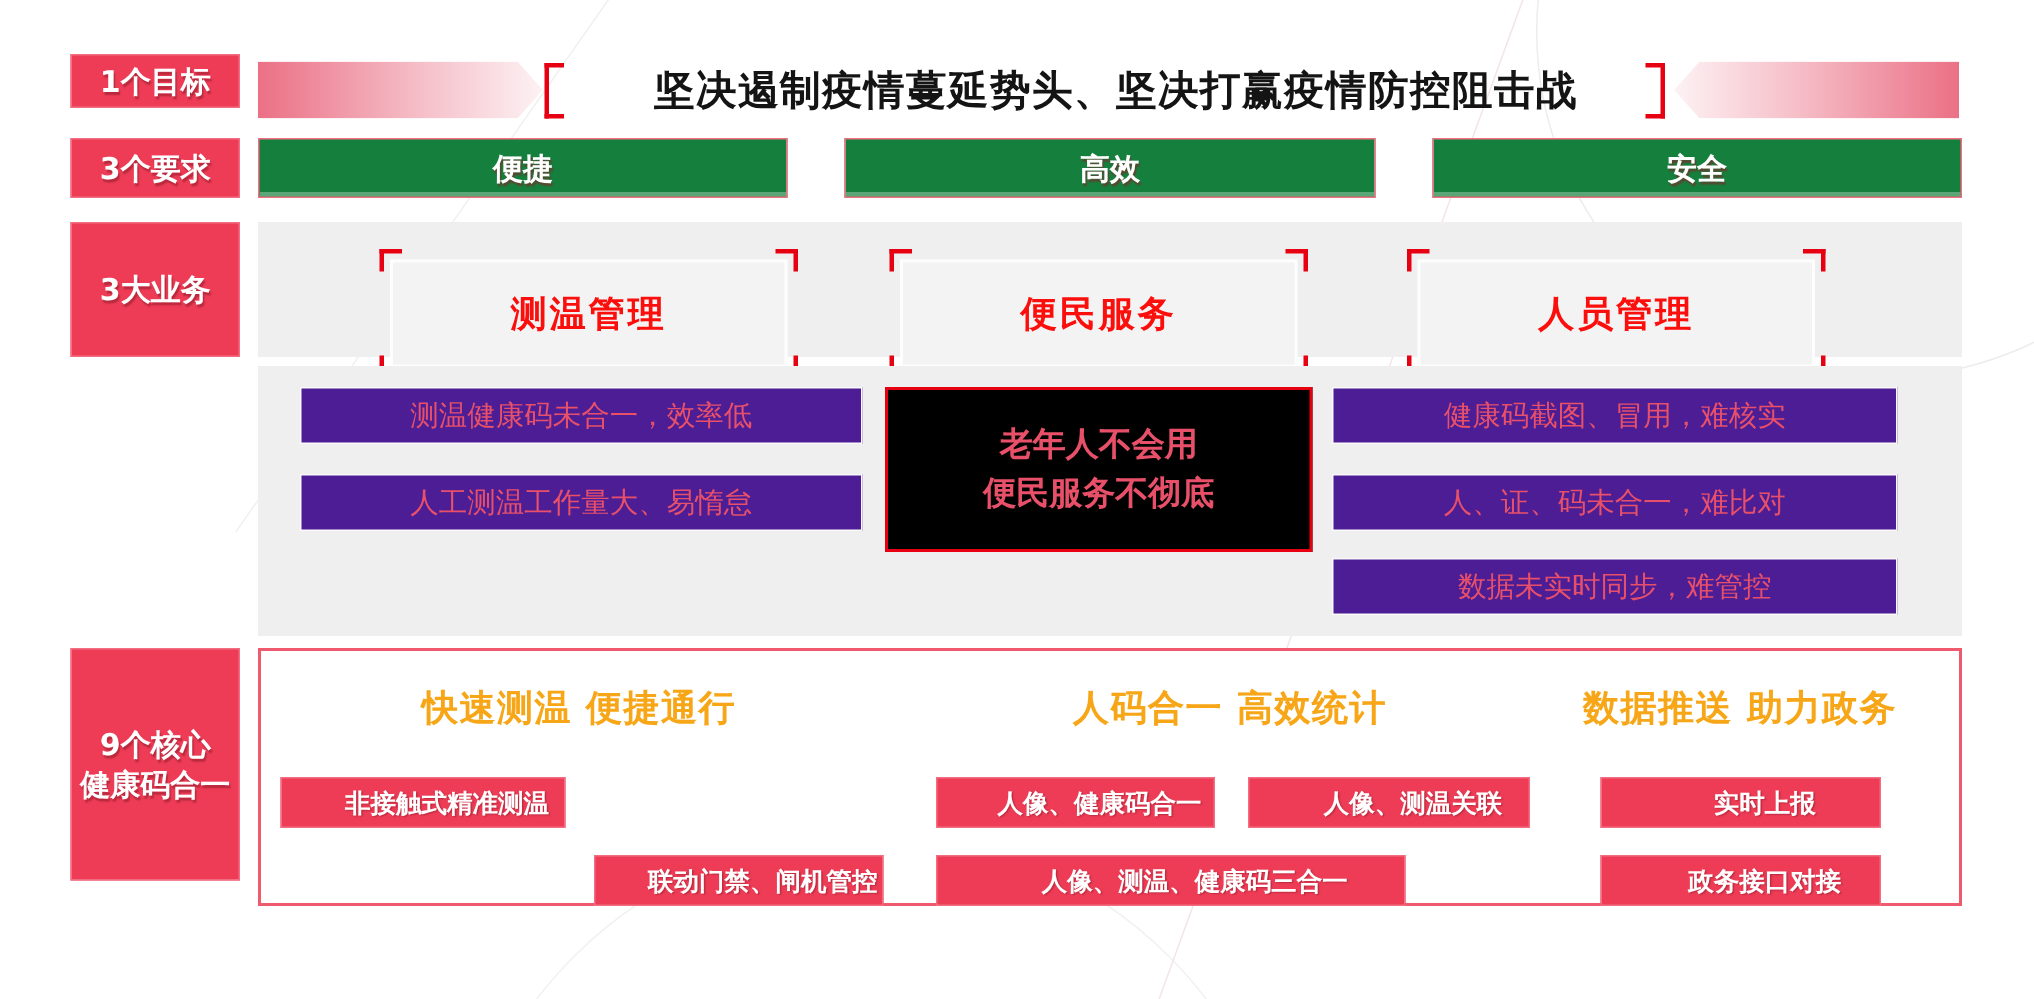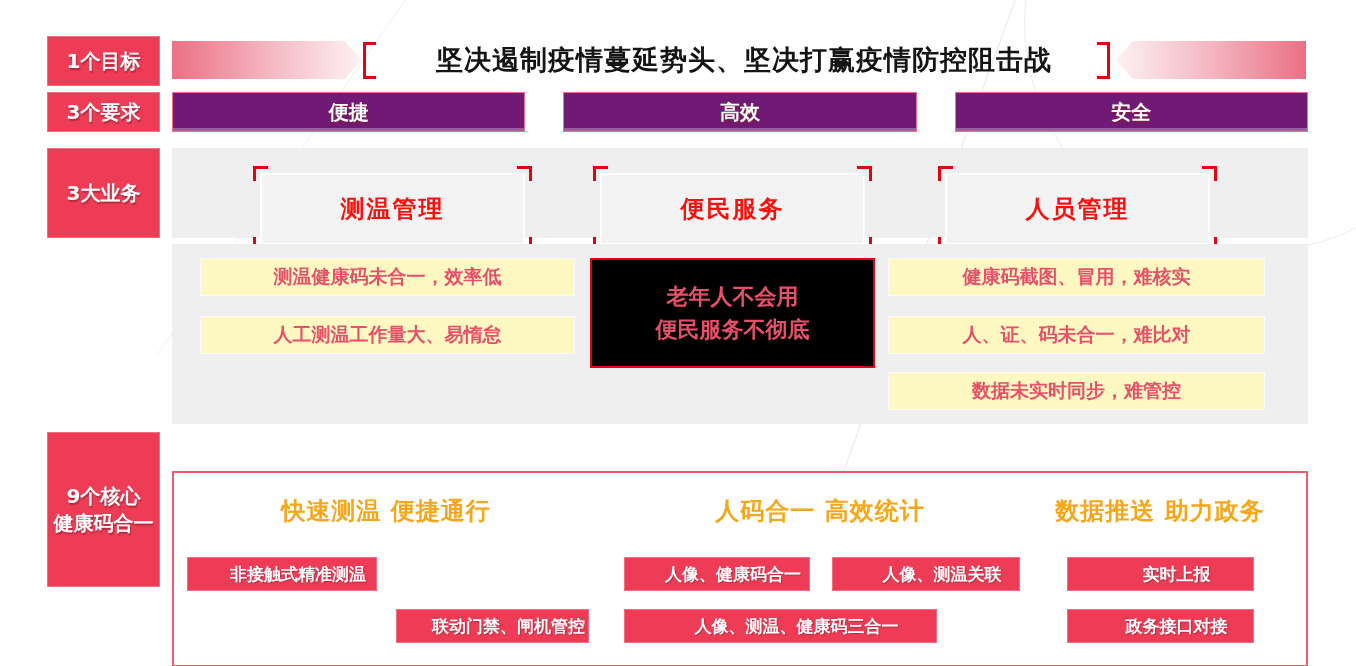--- a/index.html
+++ b/index.html
@@ -39,21 +39,21 @@
     background:linear-gradient(to left,#eb7085 0%,#f5bcc6 55%,#fdf2f4 100%);
     clip-path:polygon(9% 0,100% 0,100% 100%,9% 100%,0 50%);
   }
   .title-bracket{position:absolute;top:42px;width:13px;height:37px;box-sizing:border-box;}
   .title-bracket.left{left:363px;border-left:3px solid #e60012;border-top:3px solid #e60012;border-bottom:3px solid #e60012;}
   .title-bracket.right{left:1097px;border-right:3px solid #e60012;border-top:3px solid #e60012;border-bottom:3px solid #e60012;}
 
   
   .req-row{position:absolute;left:172px;top:92px;width:1136px;height:40px;display:flex;gap:38px;}
   .req-bar{
-    flex:1;background:#701a75;display:flex;align-items:center;justify-content:center;
+    flex:1;background:#15803d;display:flex;align-items:center;justify-content:center;
     color:#fff;font-weight:bold;font-size:20px;box-sizing:border-box;
     border:1px solid #f26e82;box-shadow:inset 0 -3px 0 rgba(255,255,255,0.30);
     text-shadow:1px 2px 1px rgba(140,25,40,0.55);
   }
 
   
   .biz-band{position:absolute;left:172px;top:148px;width:1136px;height:90px;background:#f0efef;}
   .biz-box{
     position:absolute;top:25px;width:265px;height:72px;background:#f4f3f3;border:2px solid #fdfdfd;
     box-sizing:border-box;display:flex;align-items:center;justify-content:center;
@@ -62,36 +62,36 @@
   .biz-box.b0{left:88px;} .biz-box.b1{left:428px;} .biz-box.b2{left:773px;}
   .corner{position:absolute;width:15px;height:15px;box-sizing:border-box;}
   .corner.tl{left:-9px;top:-9px;border-left:3px solid #e60012;border-top:3px solid #e60012;}
   .corner.tr{right:-9px;top:-9px;border-right:3px solid #e60012;border-top:3px solid #e60012;}
   .corner.bl{left:-9px;bottom:-9px;border-left:3px solid #e60012;border-bottom:3px solid #e60012;}
   .corner.br{right:-9px;bottom:-9px;border-right:3px solid #e60012;border-bottom:3px solid #e60012;}
 
   
   .pain-band{position:absolute;left:172px;top:244px;width:1136px;height:180px;background:#f0efef;}
   .pain-item{
-    position:absolute;height:38px;background:#fef9c3;border:1px solid #fafafa;box-sizing:border-box;
+    position:absolute;height:38px;background:#4c1d95;border:1px solid #fafafa;box-sizing:border-box;
     display:flex;align-items:center;justify-content:center;
-    color:#e8506a;font-weight:bold;font-size:19px;
+    color:#e8506a;font-weight:normal;font-size:19px;
   }
   .pain-item.l{left:28px;width:375px;}
   .pain-item.r{left:716px;width:377px;}
   .pain-item.t0{top:14px;} .pain-item.t1{top:72px;} .pain-item.t2{top:128px;}
   .pain-center{
     position:absolute;left:418px;top:14px;width:285px;height:110px;background:#000000;
     border:2px solid #e60012;box-sizing:border-box;
     display:flex;flex-direction:column;align-items:center;justify-content:center;
     color:#e8506a;font-weight:bold;font-size:22px;line-height:1.5;
   }
 
   
-  .needs-box{position:absolute;left:172px;top:432px;width:1136px;height:196px;background:#ffffff;border:2px solid #ef5a6e;box-sizing:border-box;margin-top:39px;}
+  .needs-box{position:absolute;left:172px;top:432px;width:1136px;height:172px;background:#ffffff;border:2px solid #ef5a6e;box-sizing:border-box;}
   .needs-heading{
     position:absolute;top:22px;width:300px;height:32px;display:flex;align-items:center;justify-content:center;
     color:#f7a617;font-weight:bold;font-size:24px;letter-spacing:1px;
   }
   .needs-heading.h0{left:62px;} .needs-heading.h1{left:496px;} .needs-heading.h2{left:836px;}
   .need-btn{
     position:absolute;height:34px;background:#ee3c56;border:1px solid #f26e82;box-sizing:border-box;
     display:flex;align-items:center;justify-content:center;
     color:#ffffff;font-weight:bold;font-size:17px;
     text-shadow:1px 1px 1px rgba(140,25,40,0.5);
@@ -107,21 +107,21 @@
 </head>
 <body>
 
 <div class="canvas">
 
   <div class="deco deco-circle-tr"></div>
   <div class="deco deco-circle-bl"></div>
   <div class="deco deco-line1"></div>
   <div class="deco deco-line2"></div>
 
-  <div class="row-label" style="top:36px;height:50px;">
+  <div class="row-label" style="top:36px;height:36px;">
     <span>1个目标</span>
   </div>
   <div class="goal-arrow left"></div>
   <div class="title-bracket left"></div>
   <div class="goal-title">坚决遏制疫情蔓延势头、坚决打赢疫情防控阻击战</div>
   <div class="title-bracket right"></div>
   <div class="goal-arrow right"></div>
 
   <div class="row-label" style="top:92px;height:40px;">
     <span>3个要求</span>

